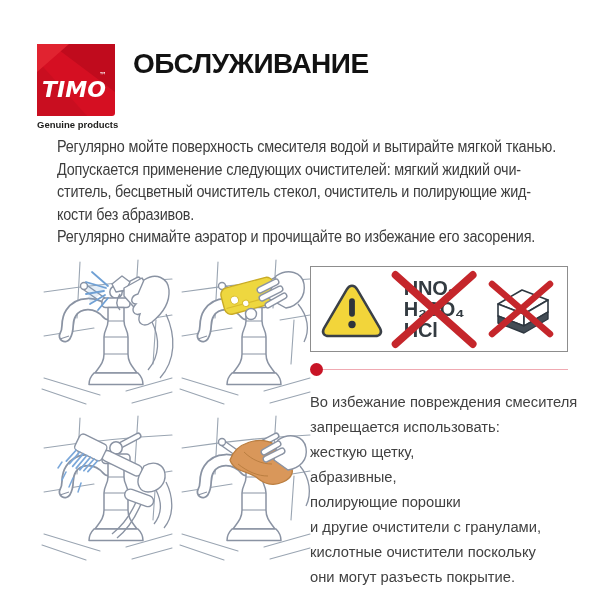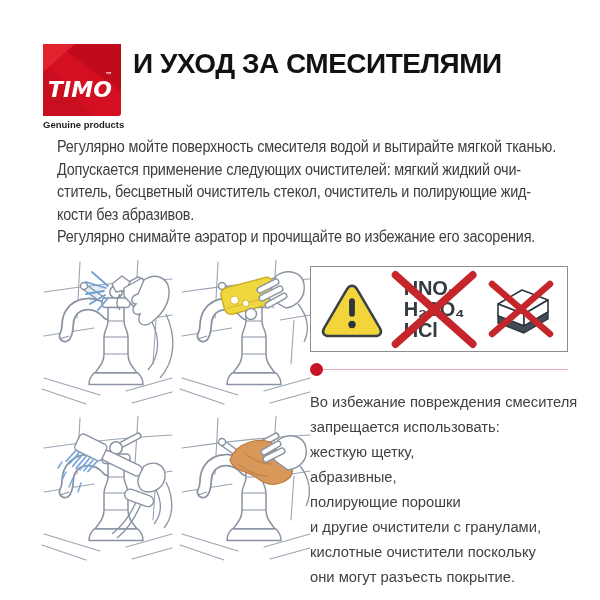--- a/index.html
+++ b/index.html
@@ -1,20 +1,20 @@
 <!DOCTYPE html>
 <html><head>
 <meta charset="utf-8">
 <style>
   html,body{margin:0;padding:0;background:#fff;}
   .page{position:relative;width:600px;height:600px;background:#ffffff;overflow:hidden;
         font-family:"Liberation Sans",sans-serif;}
 
   
-  .logo{position:absolute;left:43px;top:44px;width:98px;}
+  .logo{position:absolute;left:37px;top:44px;width:98px;}
   .logo-box{display:block;}
   .logo-tagline{font-size:9.5px;font-weight:bold;color:#1d1d1b;
                 margin-top:3px;white-space:nowrap;}
 
   
   .title{position:absolute;left:133px;top:46px;font-weight:bold;color:#121212;
          font-size:28px;line-height:35px;letter-spacing:-0.5px;white-space:nowrap;}
 
   
   .intro{position:absolute;left:57px;top:136px;font-size:16px;line-height:22.6px;
@@ -84,21 +84,21 @@
       <polygon points="14,0 78,48 78,0" fill="#c00b1d"></polygon>
       <polygon points="0,16 50,72 0,72" fill="#c90e20"></polygon>
       <polygon points="0,0 32,0 0,28" fill="#e12330"></polygon>
       <text x="37" y="53" text-anchor="middle" font-family="'DejaVu Sans',sans-serif" font-size="22" font-style="italic" font-weight="bold" fill="#ffffff">TIMO</text>
       <text x="62" y="34" font-family="'DejaVu Sans',sans-serif" font-size="8" fill="#ffffff">™</text>
     </svg>
     <div class="logo-tagline">Genuine products</div>
   </div>
 
   <h1 class="title" style="margin:0;">
-    <div>И УХОД ЗА СМЕСИТЕЛЯМИ</div>
+    <div>ОБСЛУЖИВАНИЕ</div>
   </h1>
 
   <div class="intro">
     <div>Регулярно мойте поверхность смесителя водой и вытирайте мягкой тканью.</div>
     <div>Допускается применение следующих очистителей: мягкий жидкий очи-</div>
     <div>ститель, бесцветный очиститель стекол, очиститель и полирующие жид-</div>
     <div>кости без абразивов.</div>
     <div>Регулярно снимайте аэратор и прочищайте во избежание его засорения.</div>
   </div>
 

